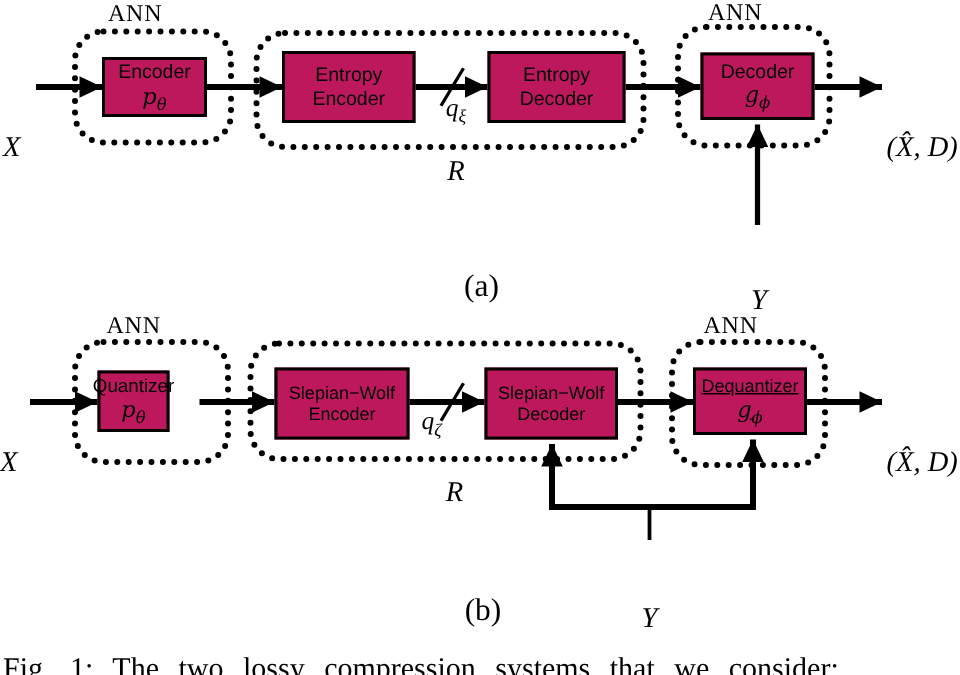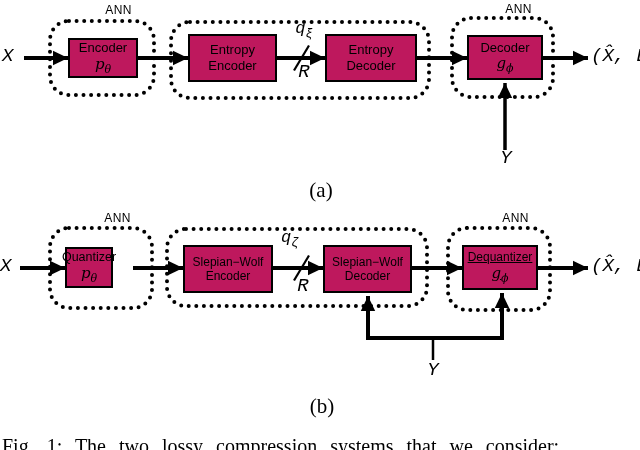--- a/index.html
+++ b/index.html
@@ -6,25 +6,25 @@
   body{width:640px;height:450px;overflow:hidden;}
   .fig{position:relative;width:640px;height:450px;background:#fff;overflow:hidden;
        font-family:"Liberation Sans",sans-serif;color:#000;}
   .wires{position:absolute;left:0;top:0;}
   .box{position:absolute;box-sizing:border-box;border:2.5px solid #000;background:#be185d;
        display:flex;flex-direction:column;align-items:center;justify-content:center;
        text-align:center;line-height:1.2;font-family:"Liberation Sans",sans-serif;}
   .box .t{display:block;}
   .param{font-family:"DejaVu Serif",serif;font-style:italic;font-size:15px;line-height:1.1;}
   .param sub{font-size:11px;font-style:italic;}
-  .math{position:absolute;font-family:Liberation Mono, monospace;font-style:italic;font-size:19px;
-        line-height:20px;white-space:nowrap;}
+  .math{position:absolute;font-family:Liberation Serif, serif;font-style:italic;font-size:19px;
+        line-height:20px;white-space:nowrap;margin-top:43px;}
   .math sub{font-size:12px;}
-  .annlabel{position:absolute;font-family:Liberation Sans, sans-serif;font-size:12px;
-            text-align:right;line-height:16px;letter-spacing:0.5px;}
+  .annlabel{position:absolute;font-family:Liberation Serif, serif;font-size:16px;
+            text-align:left;line-height:16px;letter-spacing:0.5px;}
   .panellabel{position:absolute;font-family:"Liberation Serif",serif;font-size:21px;
               text-align:center;line-height:24px;}
   .caption{position:absolute;left:2px;top:436px;white-space:nowrap;
            font-family:"Liberation Serif",serif;font-size:20px;line-height:20px;
            word-spacing:8px;}
 </style>
 </head>
 <body>
 
 <div class="fig">

